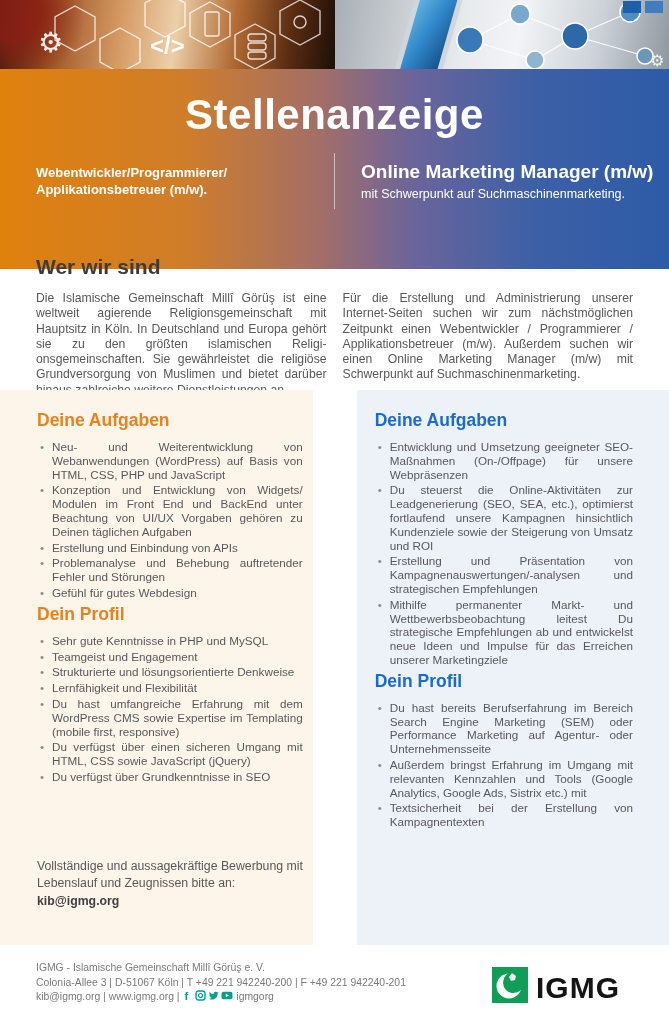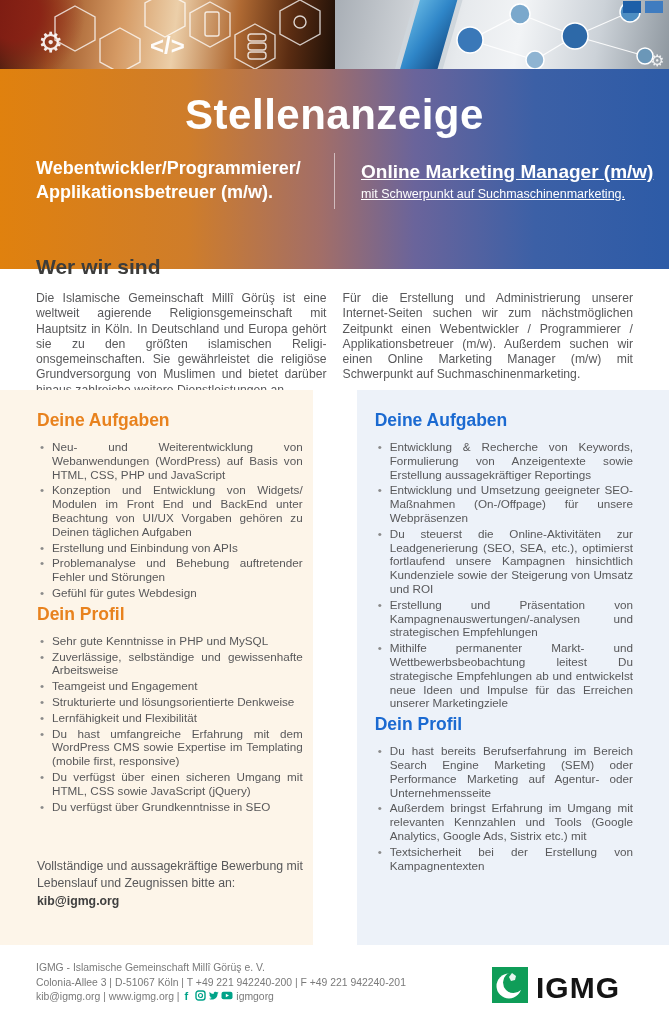--- a/index.html
+++ b/index.html
@@ -15,23 +15,23 @@
     linear-gradient(97deg,#30180c 0%,#9c5526 16%,#d59a64 36%,#eccfa9 52%,#b06a33 70%,#5a2c12 86%,#1c0f07 100%);}
   .photo-right{width:334px;background:
     linear-gradient(100deg,#a8aeb5 0%,#e7eaed 38%,#f2f4f6 55%,#ccd2d8 78%,#8e979f 100%);}
   .photo svg{position:absolute;top:0;left:0;}
   
   .banner{position:absolute;top:69px;left:0;width:669px;height:200px;
     background:linear-gradient(90deg,#e0810e 0%,#cf7d2a 28%,#a26e68 48%,#6a649b 62%,#3c60a6 80%,#2d5ba7 100%);}
   .banner h1{margin:22px 0 0;text-align:center;color:#ffffff;font-size:42px;font-weight:600;letter-spacing:.5px;}
   .jobs{display:flex;align-items:center;margin-top:14px;}
   .job-left{width:334px;box-sizing:border-box;padding:0 10px 0 36px;color:#fff;
-    font-size:18px;font-weight:700;line-height:1.32;}
+    font-size:13px;font-weight:700;line-height:1.32;}
   .job-divider{width:1px;height:56px;background:rgba(255,255,255,.55);}
-  .job-right{flex:1;box-sizing:border-box;padding-left:26px;color:#fff;text-decoration:underline;}
+  .job-right{flex:1;box-sizing:border-box;padding-left:26px;color:#fff;}
   .job-right .jr-title{font-size:19px;font-weight:700;line-height:1.2;}
   .job-right .jr-sub{font-size:12.5px;font-weight:400;margin-top:3px;}
   
   .about{position:absolute;top:235px;left:0;width:669px;height:155px;box-sizing:border-box;padding:0 36px;border-radius:11px;}
   .about h2{margin:20px 0 12px;font-size:21px;font-weight:700;color:#3c3c3b;}
   .about-cols{display:flex;gap:16px;}
   .about-cols p{flex:1;margin:0;font-size:12.2px;line-height:1.25;text-align:justify;color:#58585a;}
   
   .panels{position:absolute;top:390px;left:0;width:669px;height:462px;display:flex;gap:44px;}
   .panel{box-sizing:border-box;height:555px;overflow:hidden;position:relative;}
@@ -149,38 +149,36 @@
       <ul class="bullets">
           <li>Neu- und Weiterentwicklung von Webanwendungen (WordPress) auf Basis von HTML, CSS, PHP und JavaScript</li>
           <li>Konzeption und Entwicklung von Widgets/ Modulen im Front End und BackEnd unter Beachtung von UI/UX Vorgaben gehören zu Deinen täglichen Aufgaben</li>
           <li>Erstellung und Einbindung von APIs</li>
           <li>Problemanalyse und Behebung auftretender Fehler und Störungen</li>
           <li>Gefühl für gutes Webdesign</li>
         </ul>
       <h3 class="second">Dein Profil</h3>
       <ul class="bullets">
           <li>Sehr gute Kenntnisse in PHP und MySQL</li>
-          <li>Zuverlässige, selbständige und gewissenhafte Arbeitsweise</li>
           <li>Teamgeist und Engagement</li>
           <li>Strukturierte und lösungsorientierte Denkweise</li>
           <li>Lernfähigkeit und Flexibilität</li>
           <li>Du hast umfangreiche Erfahrung mit dem WordPress CMS sowie Expertise im Templating (mobile first, responsive)</li>
           <li>Du verfügst über einen sicheren Umgang mit HTML, CSS sowie JavaScript (jQuery)</li>
           <li>Du verfügst über Grundkenntnisse in SEO</li>
         </ul>
       <div class="application">
         <div>Vollständige und aussagekräftige Bewerbung mit</div>
         <div><span>Lebenslauf und Zeugnissen bitte an: </span><b>kib@igmg.org</b></div>
       </div>
     </div>
 
     <div class="panel panel-mkt">
       <h3>Deine Aufgaben</h3>
       <ul class="bullets">
-          <li>Entwicklung &amp; Recherche von Keywords, Formulierung von Anzeigentexte sowie Erstellung aussagekräftiger Reportings</li>
           <li>Entwicklung und Umsetzung geeigneter SEO-Maßnahmen (On-/Offpage) für unsere Webpräsenzen</li>
           <li>Du steuerst die Online-Aktivitäten zur Leadgenerierung (SEO, SEA, etc.), optimierst fortlaufend unsere Kampagnen hinsichtlich Kundenziele sowie der Steigerung von Umsatz und ROI</li>
           <li>Erstellung und Präsentation von Kampagnenauswertungen/-analysen und strategischen Empfehlungen</li>
           <li>Mithilfe permanenter Markt- und Wettbewerbsbeobachtung leitest Du strategische Empfehlungen ab und entwickelst neue Ideen und Impulse für das Erreichen unserer Marketingziele</li>
         </ul>
       <h3 class="second">Dein Profil</h3>
       <ul class="bullets">
           <li>Du hast bereits Berufserfahrung im Bereich Search Engine Marketing (SEM) oder Performance Marketing auf Agentur- oder Unternehmensseite</li>
           <li>Außerdem bringst Erfahrung im Umgang mit relevanten Kennzahlen und Tools (Google Analytics, Google Ads, Sistrix etc.) mit</li>
           <li>Textsicherheit bei der Erstellung von Kampagnentexten</li>

